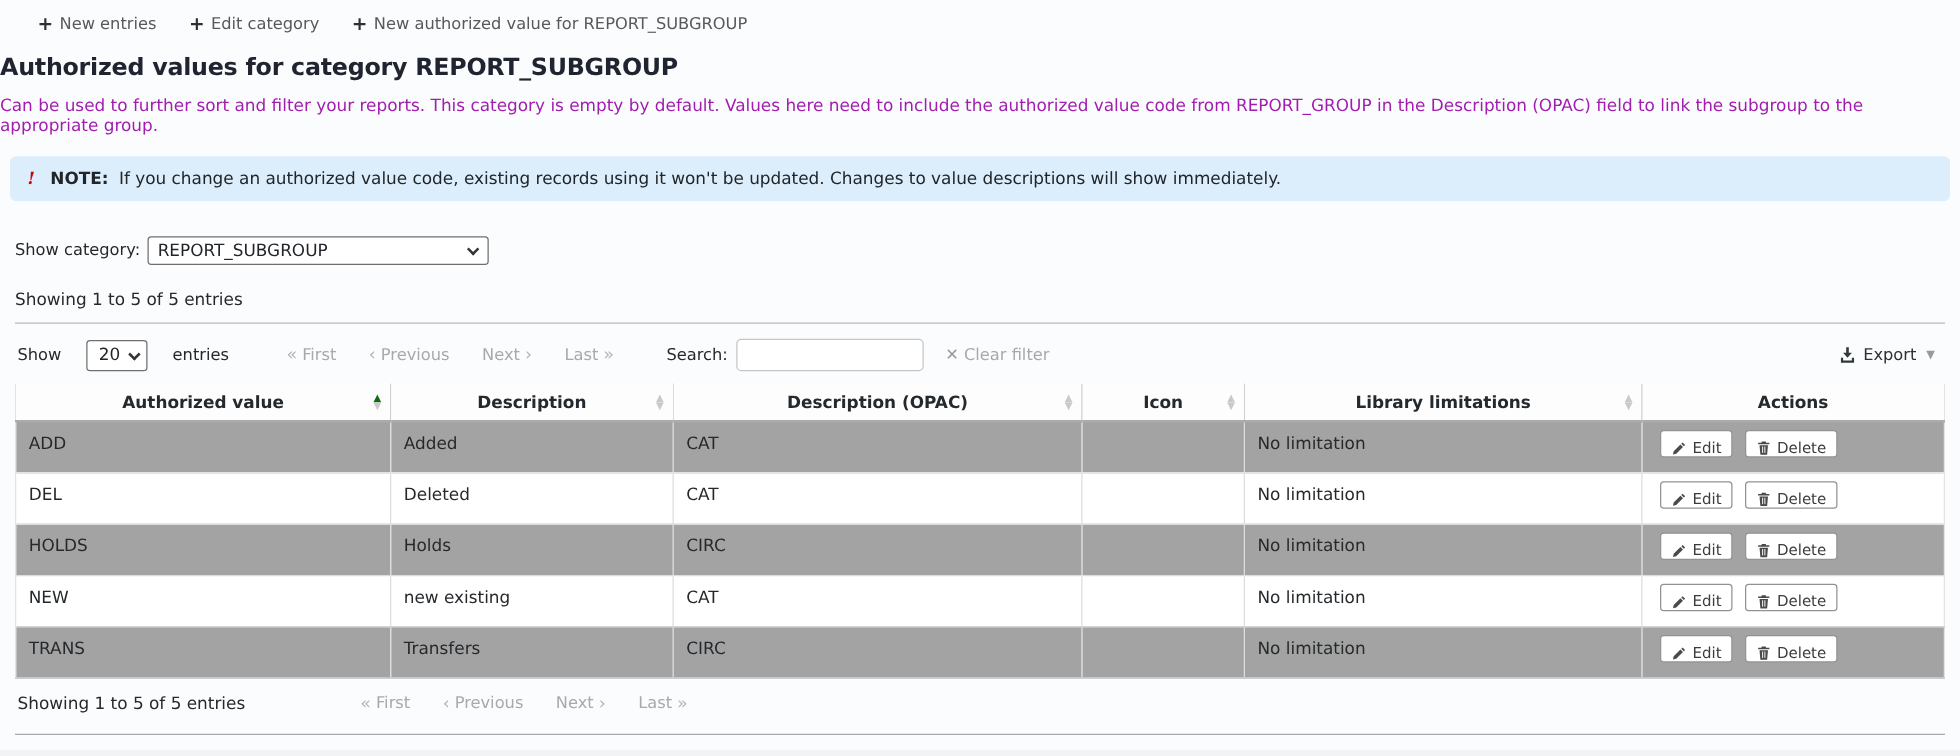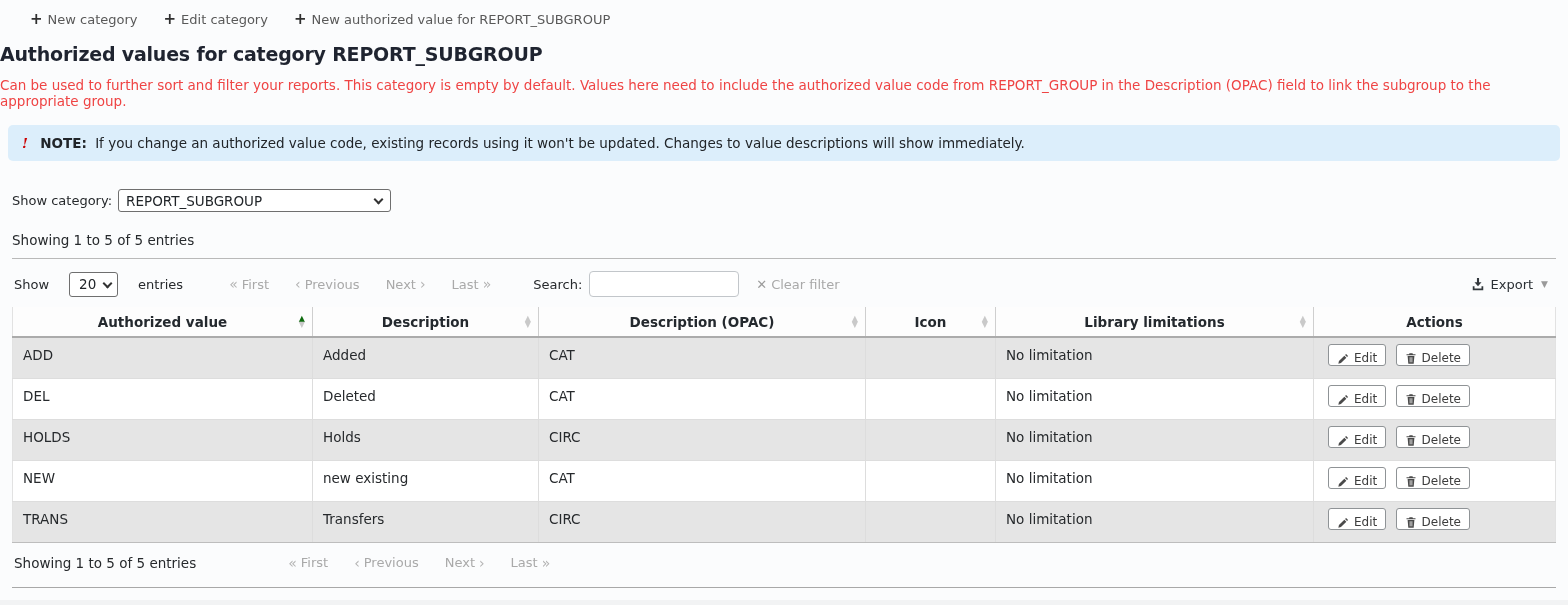--- a/index.html
+++ b/index.html
@@ -12,21 +12,21 @@
   }
   .page { width: 1568px; height: 605px; background: #fbfcfd; display: flex; flex-direction: column; }
 
   
   .toolbar { padding: 12px 0 8px 30px; display: flex; gap: 26px; align-items: center; }
   .toolbar-btn { display: inline-flex; align-items: center; gap: 5px; color: #595959; cursor: pointer; font-size: 13px; }
   .plus { color: #303030; font-size: 15px; font-weight: bold; line-height: 1; }
 
   
   .page-title { font-size: 19px; font-weight: bold; color: #1f2430; margin: 8px 16px 12px 0; letter-spacing: -0.2px; }
-  .page-desc { font-size: 13.5px; color: #ef4444; margin: 0 0 16px 0; }
+  .page-desc { font-size: 13.5px; color: #a21caf; margin: 0 0 16px 0; }
 
   
   .note-box {
     background: #dceefb; border-radius: 5px; margin: 0 8px 0 8px;
     padding: 10px 14px; font-size: 13.5px; color: #212529;
   }
   .note-excl { color: #cc0000; font-weight: bold; font-style: italic; font-family: "DejaVu Serif", serif; margin-right: 8px; }
   .note-label { font-weight: bold; margin-right: 4px; }
 
   
@@ -75,21 +75,21 @@
   th.no-sort { cursor: default; }
   .sort-icons { position: absolute; right: 7px; top: 50%; transform: translateY(-50%);
     display: flex; flex-direction: column; line-height: 6px; font-size: 8px; }
   .sort-up { color: #c9c9c9; } .sort-down { color: #c9c9c9; }
   .sorted-asc .sort-up { color: #0d6b0d; }
   td {
     height: 41px; vertical-align: top; padding: 9px 10px; font-size: 13.5px; color: #26292c;
     border-left: 1px solid #ddd; border-bottom: 1px solid #ddd; background: #fff;
   }
   td:first-child { border-left: none; }
-  tr.odd td { background: #e5e5e5; }
+  tr.odd td { background: #a3a3a3; }
   tr:last-child td { border-bottom: 1px solid #bdbdbd; }
   td.actions-cell { padding: 6px 10px 6px 14px; }
   .act-btn {
     display: inline-flex; align-items: flex-end; gap: 5px; height: 22px; padding: 0 8px;
     background: #fff; border: 1px solid #8f9396; border-radius: 3px; font-size: 12px; color: #3c3c3c;
     cursor: pointer; margin-right: 5px; font-family: inherit;
   }
   .act-btn svg { display: block; }
 
   
@@ -100,21 +100,21 @@
   .bottom-strip { margin-top: 12px; height: 16px; background: #f2f3f4; width: 1568px; }
 </style>
 </head>
 <body>
 
 <div class="page">
 
   <div class="toolbar">
     <span class="toolbar-btn">
       <span class="plus">+</span>
-      <span>New category</span>
+      <span>New entries</span>
     </span>
     <span class="toolbar-btn">
       <span class="plus">+</span>
       <span>Edit category</span>
     </span>
     <span class="toolbar-btn">
       <span class="plus">+</span>
       <span>New authorized value for REPORT_SUBGROUP</span>
     </span>
   </div>

